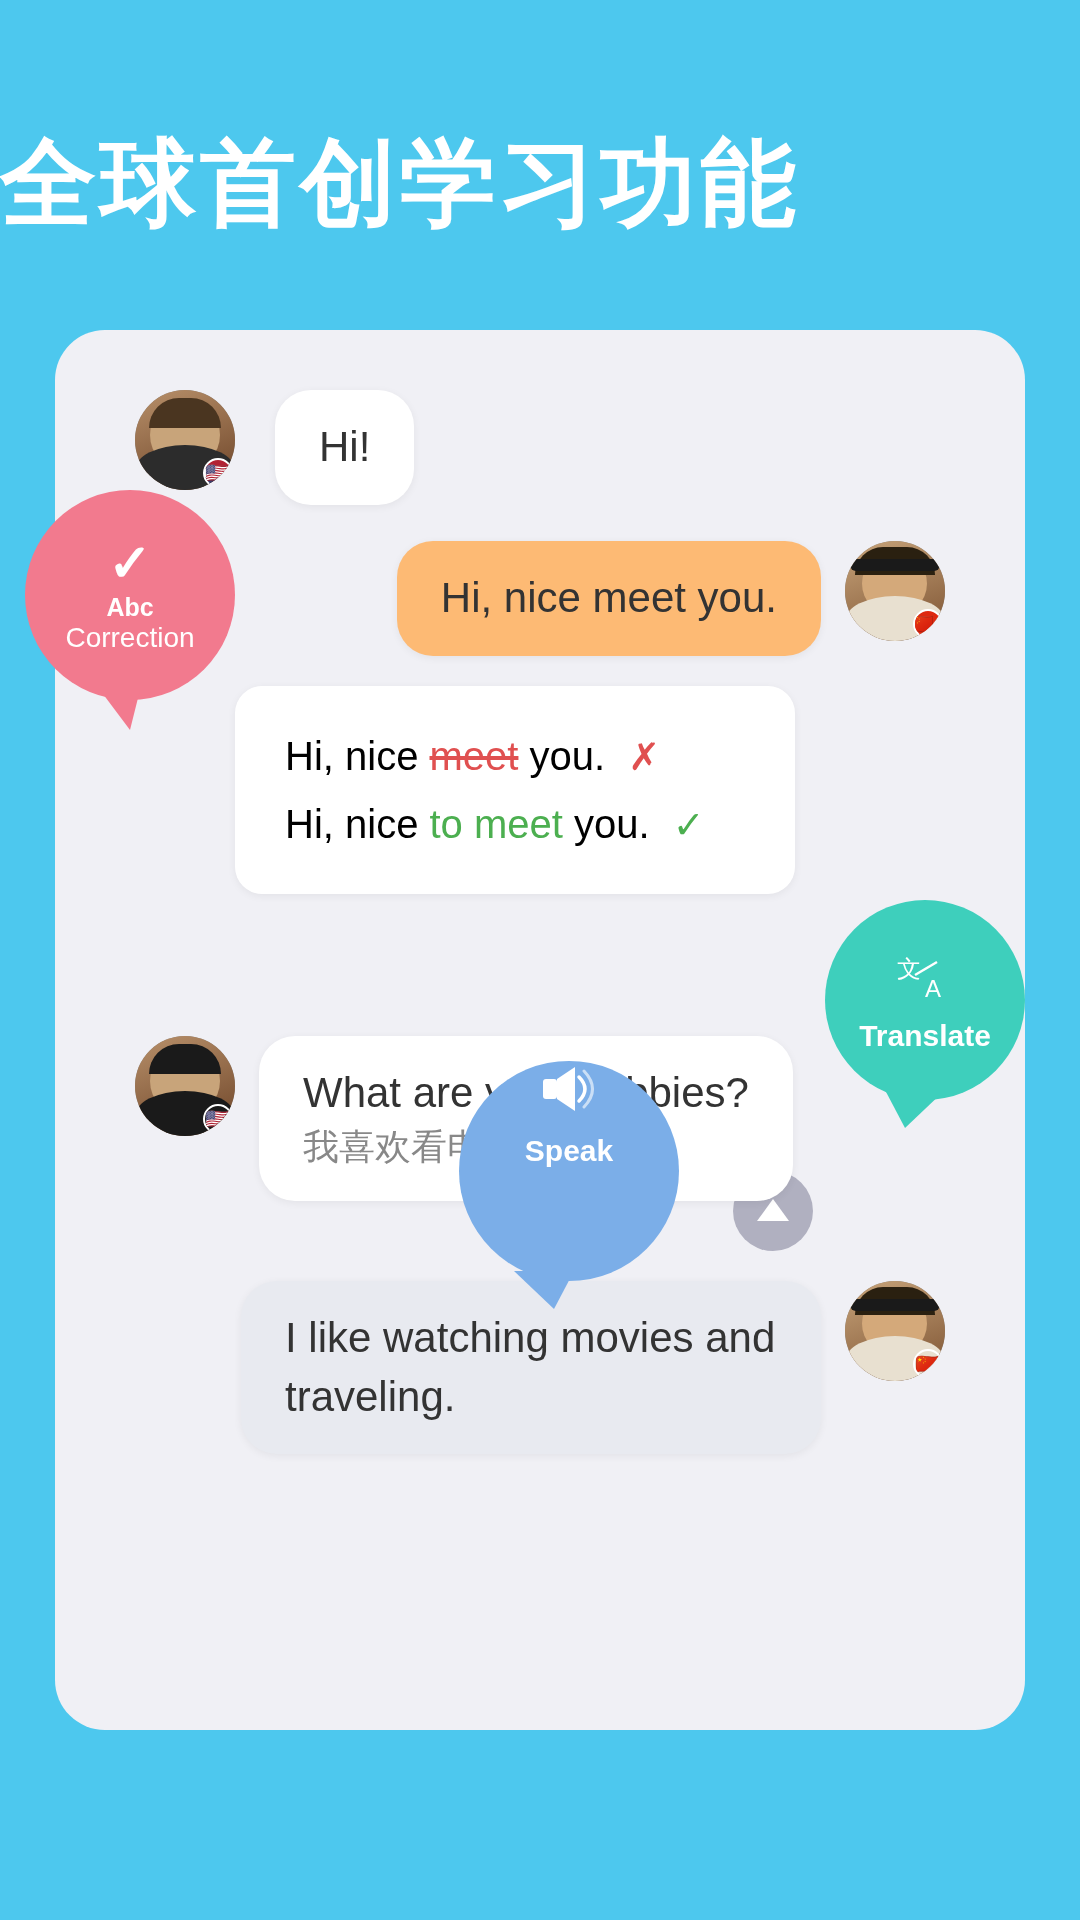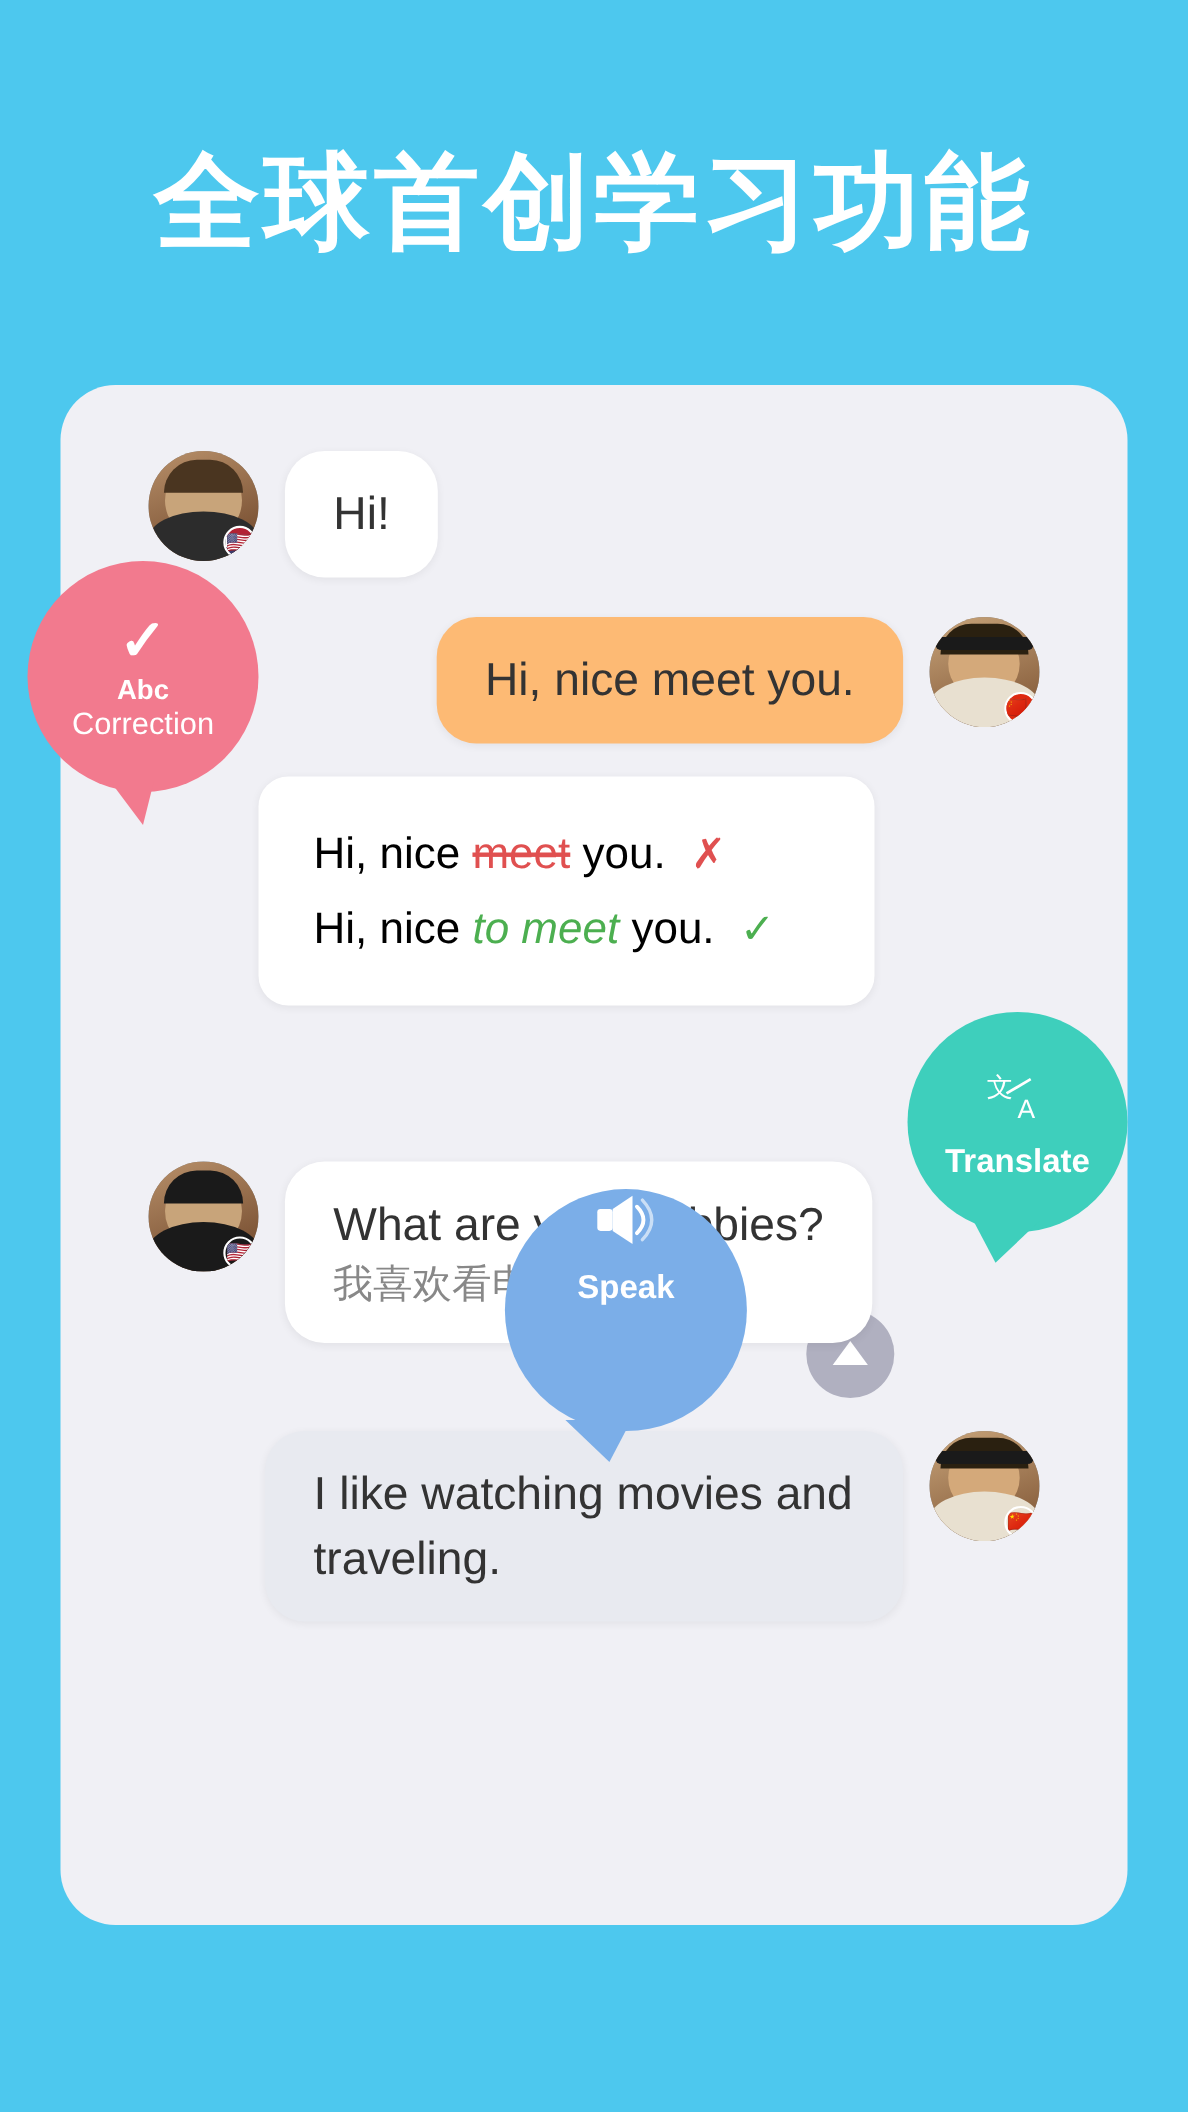--- a/index.html
+++ b/index.html
@@ -6,23 +6,22 @@
     body {
       width: 1080px;
       height: 1920px;
       background: #4DC8EE;
       font-family: -apple-system, 'PingFang SC', 'Helvetica Neue', Arial, sans-serif;
       overflow: hidden;
       position: relative;
     }
 
     .header {
-      text-align: center;
       padding-top: 120px;
-      padding-bottom: 100px;
+      padding-bottom: 80px;
     }
     .header h1 {
       font-size: 96px;
       font-weight: 700;
       color: white;
       letter-spacing: 4px;
     }
 
     .chat-container {
       margin: 0 55px;
@@ -146,21 +145,20 @@
       line-height: 1.7;
       box-shadow: 0 2px 8px rgba(0,0,0,0.06);
       max-width: 560px;
     }
     .strikethrough {
       text-decoration: line-through;
       color: #E05050;
     }
     .correct-word {
       color: #4CAF50;
-      font-style: italic;
     }
     .x-mark { color: #E05050; margin-left: 12px; font-size: 38px; }
     .check-mark { color: #4CAF50; margin-left: 12px; font-size: 38px; }
 
     
     .translate-bubble {
       position: absolute;
       right: -40px;
       top: 0;
       width: 200px;
@@ -283,21 +281,21 @@
         <div style="width:70px;height:70px;border-radius:50%;background:#c8a47a;position:absolute;top:10px;left:15px;"></div>
 
         <div style="width:72px;height:30px;border-radius:36px 36px 0 0;background:#4a3520;position:absolute;top:8px;left:14px;"></div>
 
         <div style="width:100px;height:50px;background:#2c2c2c;position:absolute;bottom:-5px;border-radius:50% 50% 0 0;"></div>
       </div>
       <div class="flag flag-us" style="position:absolute;bottom:2px;right:2px;width:30px;height:30px;border-radius:50%;overflow:hidden;border:2px solid white;">
         <span style="font-size:20px;">🇺🇸</span>
       </div>
     </div>
-    <div class="bubble" style="margin-left:24px;">
+    <div class="bubble" style="margin-left:40px;">
       <span>Hi!</span>
     </div>
   </div>
 
   <div class="msg-row right row-hi-correction" style="margin-bottom:30px; padding-right: 30px; position:relative;">
     <div class="bubble" style="margin-right:24px; background:#fdba74;">
       <span>Hi, nice meet you.</span>
     </div>
     <div class="avatar">
       <div style="width:100%;height:100%;background:linear-gradient(160deg,#c8a47a 0%,#7a5030 100%);display:flex;align-items:flex-end;justify-content:center;overflow:hidden;position:relative;">

